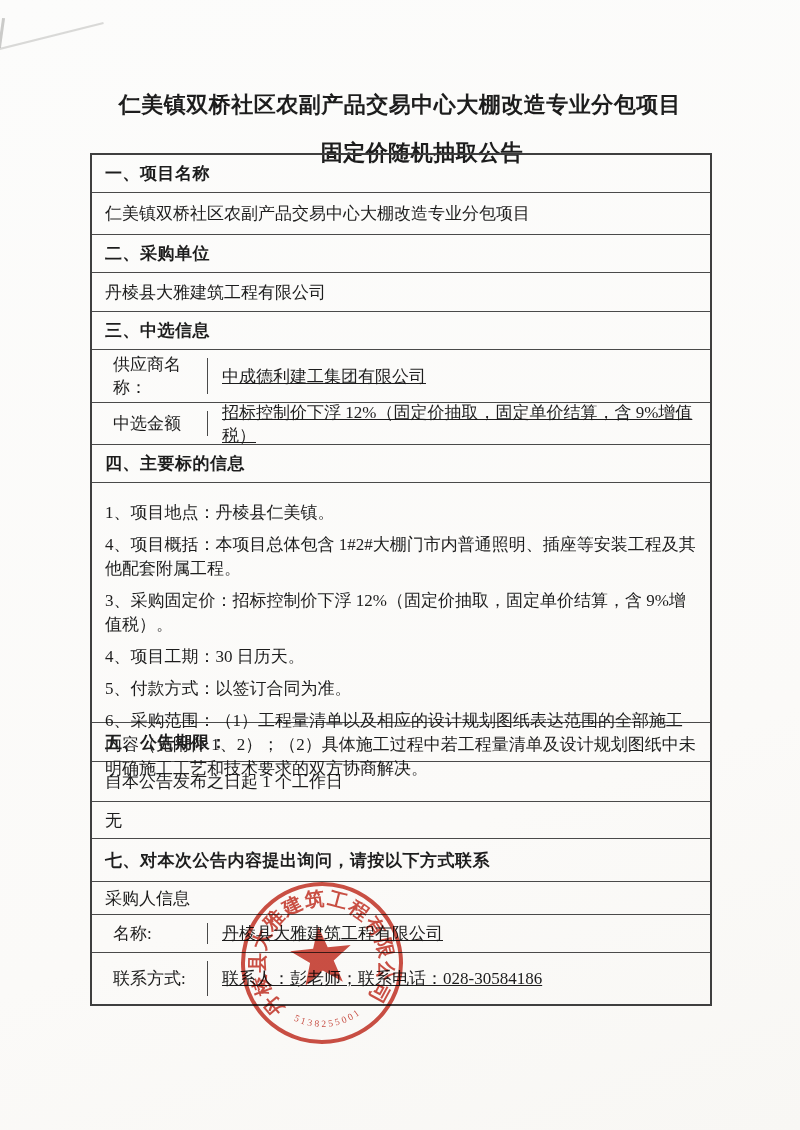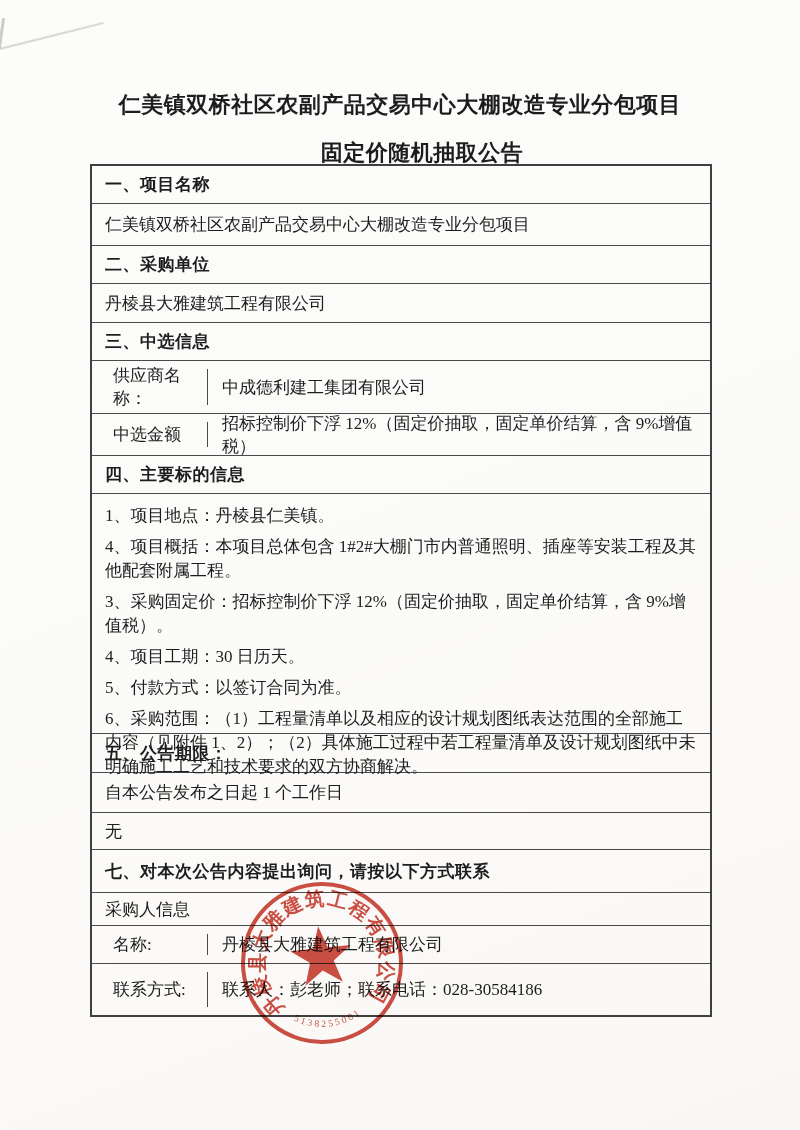--- a/index.html
+++ b/index.html
@@ -17,38 +17,38 @@
     position:absolute;left:0;top:18px;width:3px;height:30px;
     background:#9a9a98;opacity:.5;transform:rotate(8deg);
   }
   .title{
     position:absolute;left:0;width:800px;text-align:center;
     font-weight:700;font-size:22px;letter-spacing:.5px;
   }
   .t1{top:90px;}
   .t2{top:138px;padding-left:22px;}
   .doc-table{
-    position:absolute;left:90px;top:164px;width:622px;
+    position:absolute;left:90px;top:153px;width:622px;
     border:2px solid #3f3f3f;box-sizing:border-box;
     font-size:17px;background:transparent;
   }
   .row{
     box-sizing:border-box;border-top:1.5px solid #4a4a4a;
     display:flex;align-items:center;padding:0 10px 0 13px;
   }
   .row.first{border-top:none;}
   .hdr{font-weight:700;letter-spacing:.5px;}
   .cols{padding:8px;}
   .cols .cell-label{
     flex:0 0 108px;align-self:stretch;display:flex;align-items:center;
     padding-left:13px;border-right:1.5px solid #4a4a4a;box-sizing:border-box;
   }
-  .cols .cell-value{flex:1;padding-left:14px;display:flex;align-items:center;}
+  .cols .cell-value{flex:1;padding-left:14px;display:flex;align-items:center;text-decoration:underline;}
   .content{display:block;padding:10px 12px 0 13px;}
-  .item{line-height:24px;margin:0 0 7px 0;}
+  .item{line-height:24px;margin:8px 0 7px 0;}
   .seal{
     position:absolute;left:237px;top:878px;width:170px;height:170px;
     transform:rotate(-6deg);opacity:.88;mix-blend-mode:multiply;
     pointer-events:none;
   }
 </style>
 </head>
 <body>
 
 <div class="scan-mark"></div>

